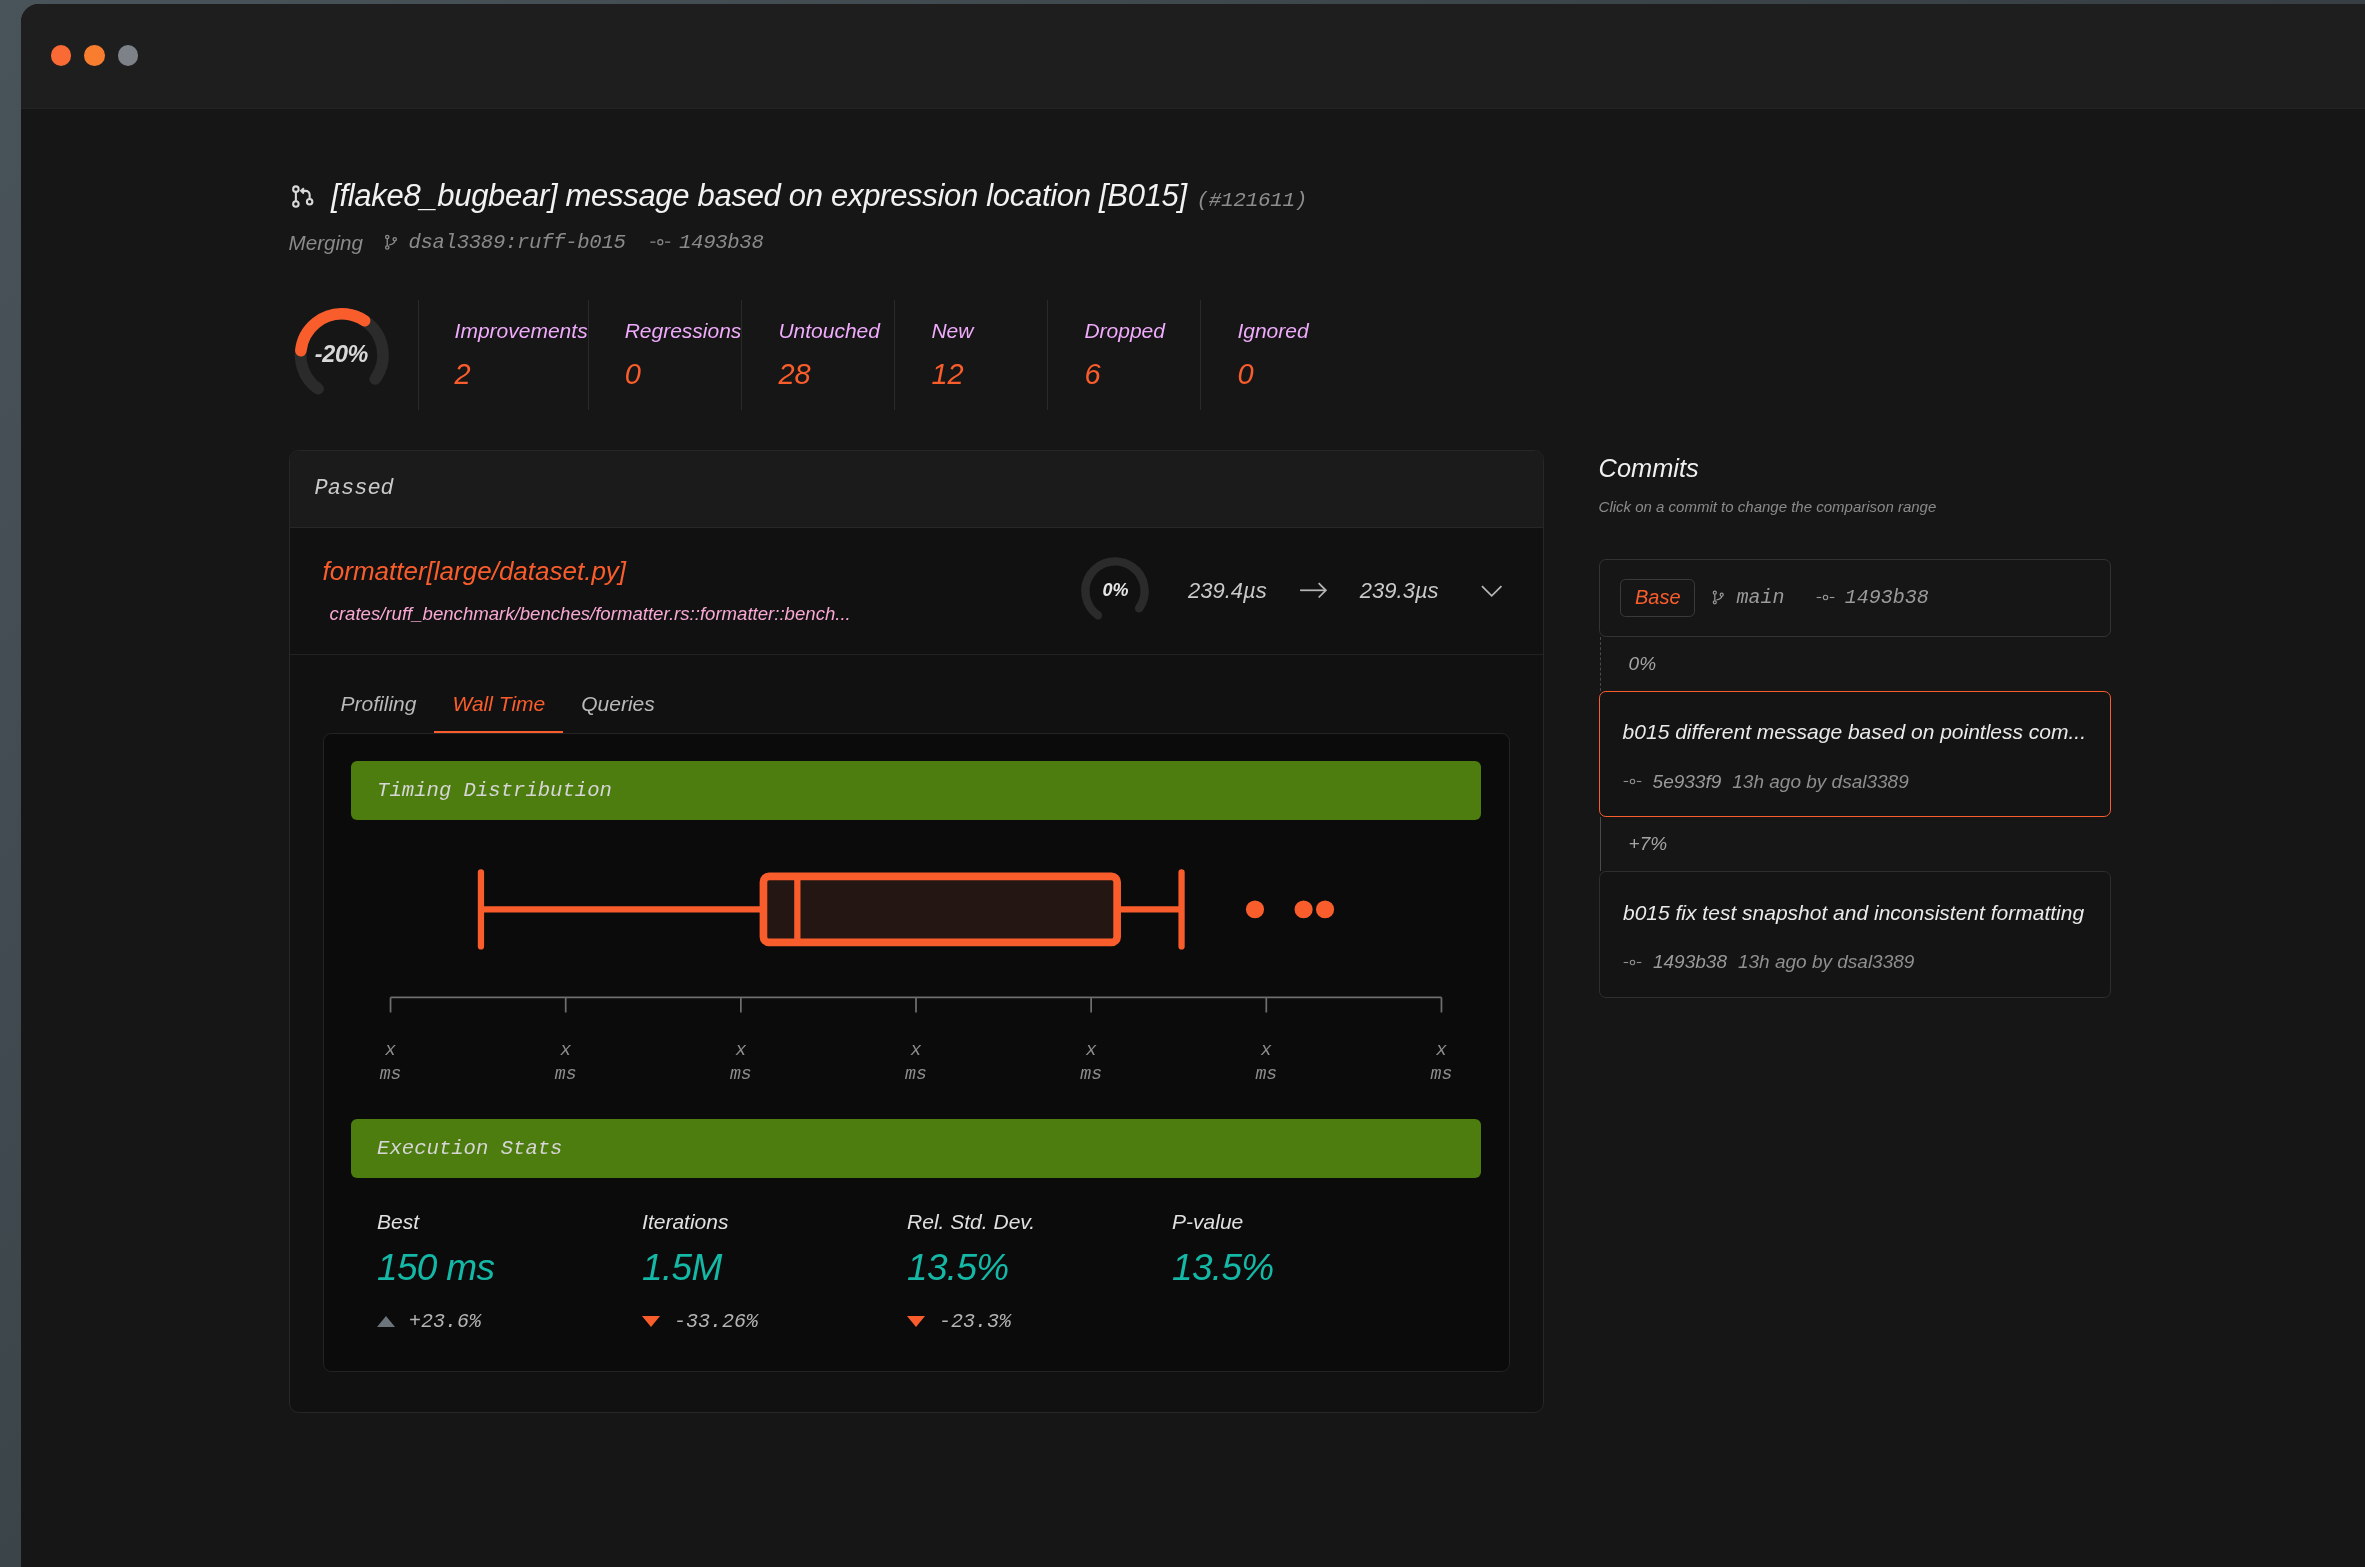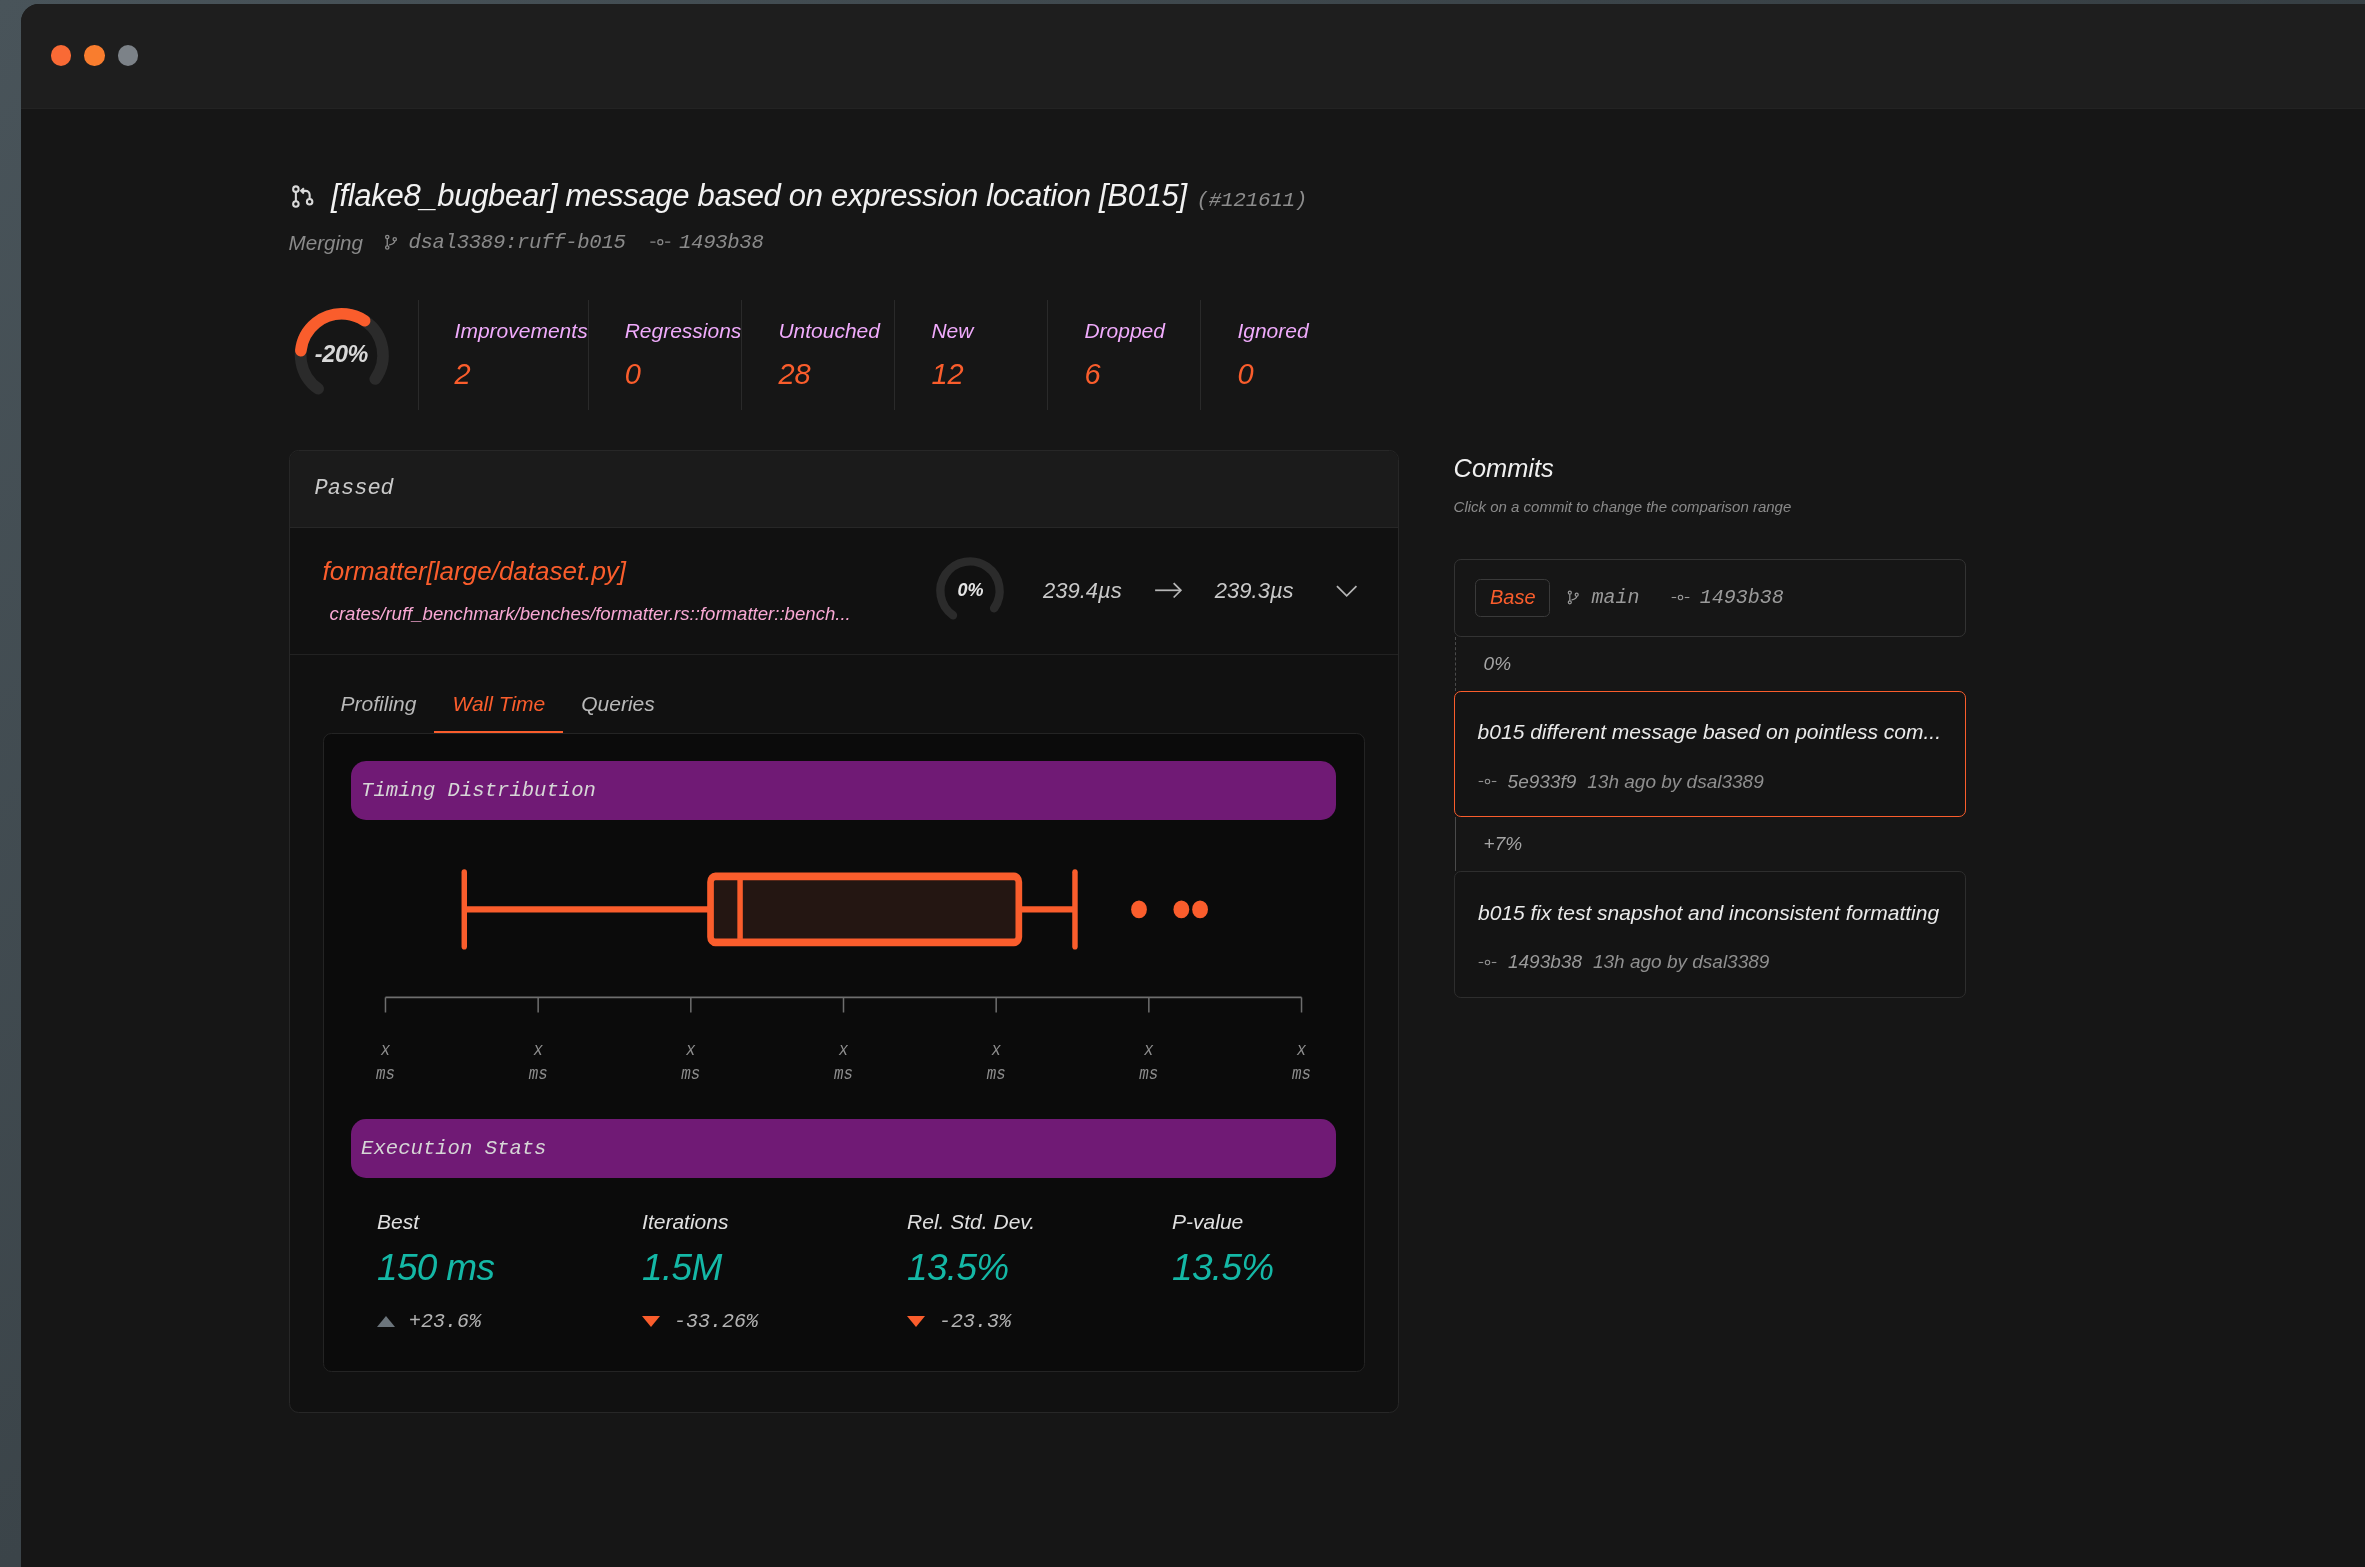--- a/index.html
+++ b/index.html
@@ -155,21 +155,21 @@
 
   
   #main {
     display: flex;
     gap: 55px;
     margin-top: 40px;
   }
 
   
   #bench-panel {
-    width: 1110px;
+    width: 1255px;
     flex: 0 0 auto;
     background: #111111;
     border: 0.7px solid #272727;
     border-radius: 9.6px;
     overflow: hidden;
   }
   #bench-status {
     height: 77px;
     background: #1b1b1b;
     display: flex;
@@ -259,26 +259,26 @@
   
   #detail-card {
     margin: 0 33px 40px 33px;
     background: #0b0b0b;
     border: 0.7px solid #242424;
     border-radius: 8.3px;
     overflow: hidden;
   }
   .section-head {
     height: 59px;
-    background: #701a75;
-    display: flex;
-    align-items: center;
-    padding-left: 10px;
+    background: #4d7c0f;
+    display: flex;
+    align-items: center;
+    padding-left: 26px;
     margin: 27.5px 27.5px 0 27.5px;
-    border-radius: 15px;
+    border-radius: 6px;
   }
   .section-head span {
     font-family: "Liberation Mono", monospace;
     font-size: 20.6px;
     color: #d6d6d6;
   }
 
   
   #boxplot-area {
     padding: 0 27.5px;

